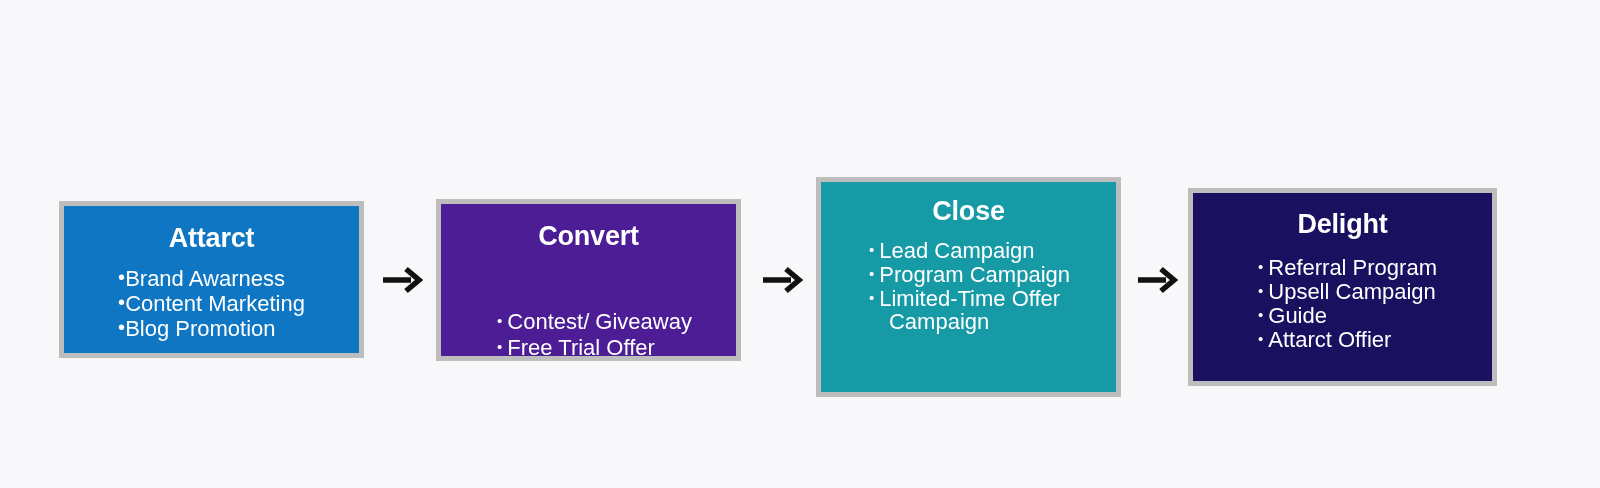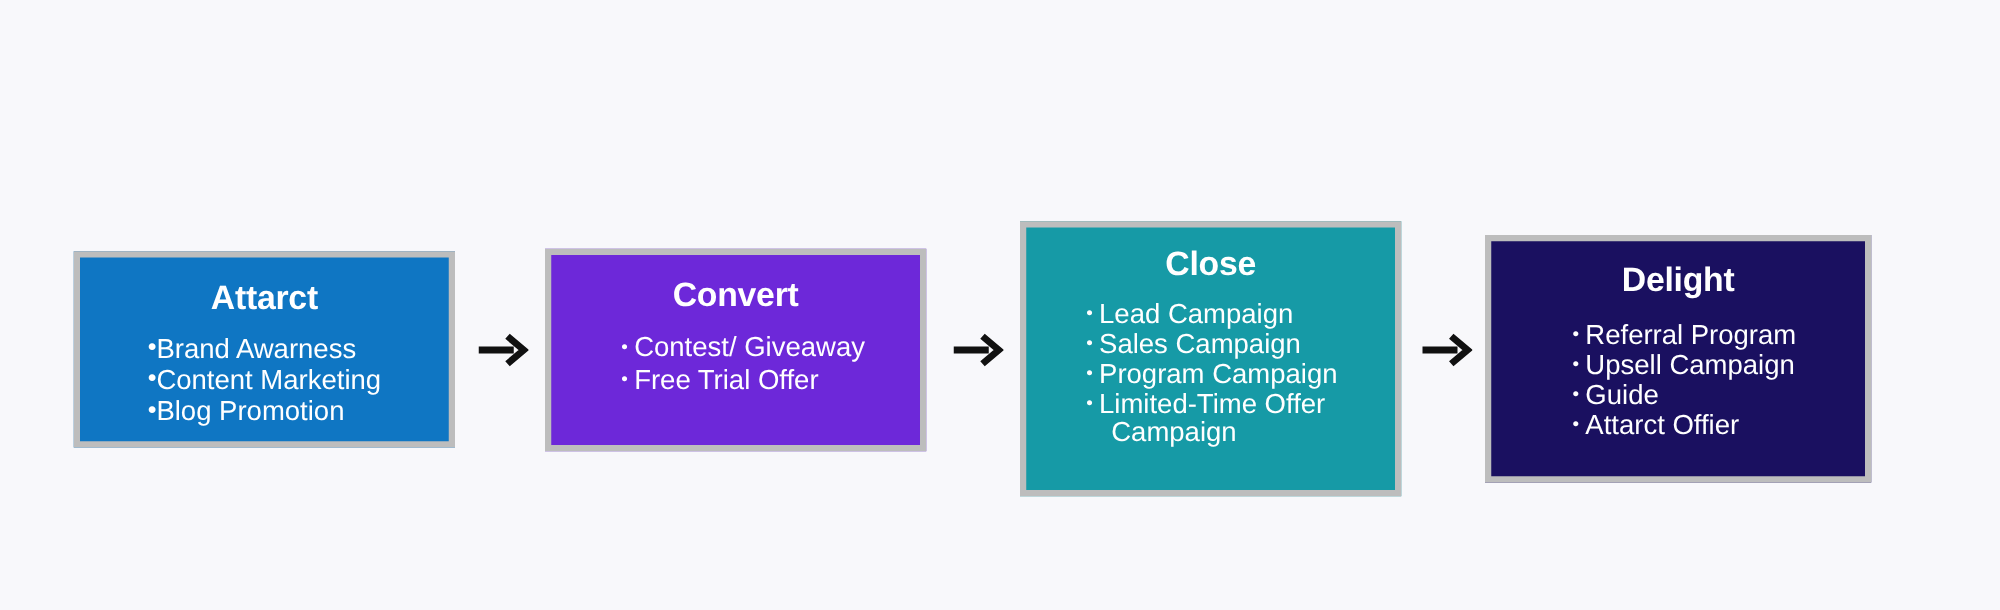--- a/index.html
+++ b/index.html
@@ -138,40 +138,39 @@
     </ul>
   </div>
 
   <div class="arrow" id="arrow-1">
     <svg viewBox="0 0 42 38" aria-hidden="true">
       <path d="M2 19 H30" stroke="#111111" stroke-width="5.5" stroke-linecap="butt" fill="none"></path>
       <path d="M25 8 L38 19 L25 30" stroke="#111111" stroke-width="5.5" fill="none" stroke-linecap="butt" stroke-linejoin="miter"></path>
     </svg>
   </div>
 
-  <div class="stage spaced-bullets" id="stage-convert" style="background: #6d28d9; border-color: rgb(189, 189, 189);">
+  <div class="stage spaced-bullets" id="stage-convert" style="background: #4c1d95; border-color: rgb(189, 189, 189); gap: 44px;">
     <div class="stage-title">Convert</div>
     <ul class="stage-list">
       <li class="stage-item"><span class="bullet">•</span><span>Contest/ Giveaway</span></li>
       <li class="stage-item"><span class="bullet">•</span><span>Free Trial Offer</span></li>
     </ul>
   </div>
 
   <div class="arrow" id="arrow-2">
     <svg viewBox="0 0 42 38" aria-hidden="true">
       <path d="M2 19 H30" stroke="#111111" stroke-width="5.5" stroke-linecap="butt" fill="none"></path>
       <path d="M25 8 L38 19 L25 30" stroke="#111111" stroke-width="5.5" fill="none" stroke-linecap="butt" stroke-linejoin="miter"></path>
     </svg>
   </div>
 
   <div class="stage spaced-bullets" id="stage-close" style="background: rgb(22, 154, 166); border-color: rgb(189, 189, 189);">
     <div class="stage-title">Close</div>
     <ul class="stage-list">
       <li class="stage-item"><span class="bullet">•</span><span>Lead Campaign</span></li>
-      <li class="stage-item"><span class="bullet">•</span><span>Sales Campaign</span></li>
       <li class="stage-item"><span class="bullet">•</span><span>Program Campaign</span></li>
       <li class="stage-item"><span class="bullet">•</span><span>Limited-Time Offer</span><span class="wrap-line">Campaign</span></li>
     </ul>
   </div>
 
   <div class="arrow" id="arrow-3">
     <svg viewBox="0 0 42 38" aria-hidden="true">
       <path d="M2 19 H30" stroke="#111111" stroke-width="5.5" stroke-linecap="butt" fill="none"></path>
       <path d="M25 8 L38 19 L25 30" stroke="#111111" stroke-width="5.5" fill="none" stroke-linecap="butt" stroke-linejoin="miter"></path>
     </svg>

